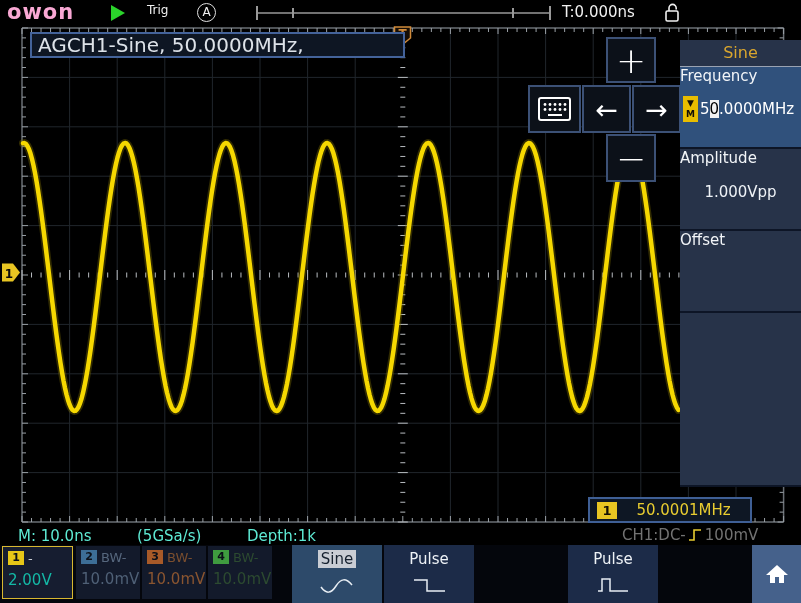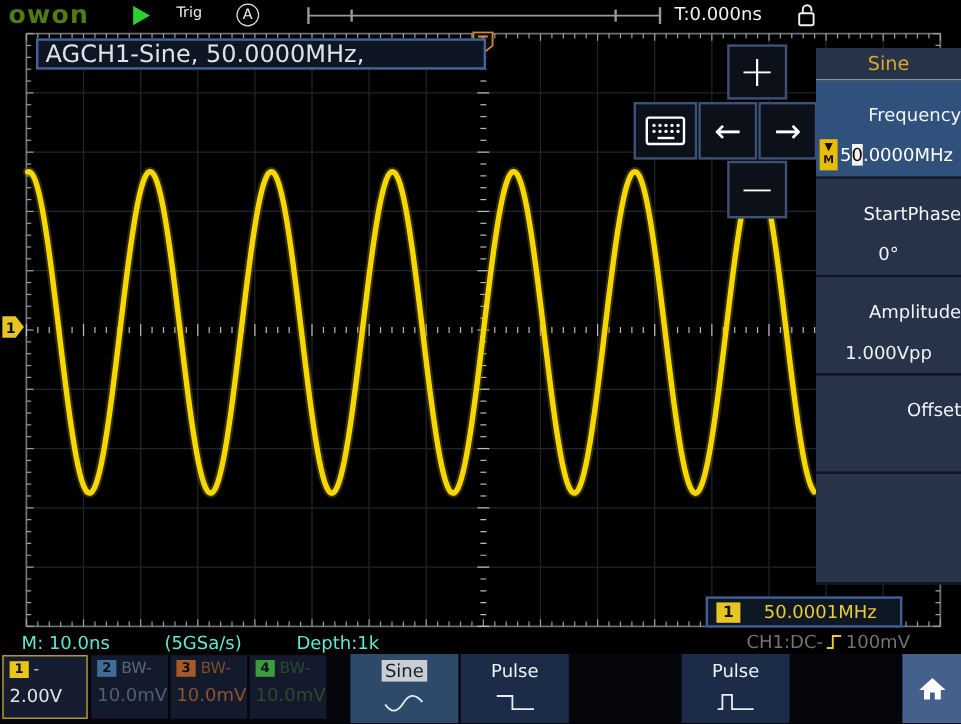--- a/index.html
+++ b/index.html
@@ -1,21 +1,21 @@
 <!DOCTYPE html>
 <html><head>
 <meta charset="utf-8">
 <style>
   html,body{margin:0;padding:0;background:#000;}
   #screen{position:relative;width:801px;height:603px;background:#000;overflow:hidden;
           font-family:"DejaVu Sans",sans-serif;color:#e8ecf0;}
   .abs{position:absolute;}
   
   #topbar{position:absolute;left:0;top:0;width:801px;height:26px;background:#000;}
-  #logo{position:absolute;left:7px;top:0px;font-size:21px;font-weight:bold;color:#4d7c0f;letter-spacing:1px;}
+  #logo{position:absolute;left:7px;top:0px;font-size:21px;font-weight:bold;color:#f9a8d4;letter-spacing:1px;}
   #play-icon{position:absolute;left:111px;top:5px;width:0;height:0;
              border-left:14px solid #2bd42b;border-top:8px solid transparent;border-bottom:8px solid transparent;}
   #trig-label{position:absolute;left:147px;top:3px;font-size:12px;color:#f0f0f0;}
   #auto-icon{position:absolute;left:197px;top:3px;width:17px;height:17px;border:1.5px solid #e0e0e0;
              border-radius:50%;text-align:center;line-height:17px;font-size:12px;color:#f0f0f0;}
   #trig-time{position:absolute;left:562px;top:3px;font-size:15px;color:#f0f0f0;}
   
   #ag-box{position:absolute;left:30px;top:32px;width:365px;height:22px;background:#0e1623;
           border:2px solid #44639a;font-size:20px;color:#dde2e8;line-height:22px;padding-left:6px;overflow:hidden;}
   
@@ -30,21 +30,21 @@
   #panel{position:absolute;left:680px;top:40px;width:121px;height:447px;background:#273349;
          display:flex;flex-direction:column;box-sizing:border-box;}
   #panel-title{height:26px;line-height:26px;text-align:center;color:#d9a62e;font-size:16px;
                border-bottom:1px solid #9aa3b2;}
   .psec{border-bottom:2px solid #0d1526;box-sizing:border-box;}
   #sec-frequency{height:82px;background:#30517c;}
   #sec-startphase{height:82px;}
   #sec-amplitude{height:82px;}
   #sec-offset{height:82px;}
   #sec-empty{flex:1;}
-  .plabel{padding-top:20px;text-align:right;font-size:15px;color:#f2f5f8;}
+  .plabel{padding-top:0;text-align:left;font-size:15px;color:#f2f5f8;}
   .pvalue{margin-top:16px;text-align:center;font-size:15px;color:#eef2f6;}
   #freq-value-row{margin-top:11px;margin-left:3px;display:flex;align-items:center;font-size:15px;color:#ffffff;}
   #m-icon{width:15px;height:26px;background:#e8bd00;color:#141005;display:flex;flex-direction:column;
           align-items:center;justify-content:center;font-size:9px;font-weight:bold;line-height:11px;margin-right:2px;}
   #freq-cursor{background:#f2f2f2;color:#000;}
   
   #freq-readout{position:absolute;left:588px;top:497px;width:160px;height:22px;background:#0e1724;
                 border:2px solid #3f5f95;display:flex;align-items:center;}
   #freq-badge{margin-left:7px;width:20px;height:17px;background:#e8c522;color:#141005;font-size:13px;
               font-weight:bold;text-align:center;line-height:17px;}
@@ -62,21 +62,21 @@
   #ch4{left:208px;width:64px;}
   .chrow1{display:flex;align-items:center;gap:4px;height:16px;}
   .chbadge{width:16px;height:14px;font-size:11px;font-weight:bold;text-align:center;line-height:14px;color:#0c1018;}
   #ch1 .chbadge{background:#e6c617;}
   #ch2 .chbadge{background:#3d6e96;}
   #ch3 .chbadge{background:#a85a28;}
   #ch4 .chbadge{background:#3f9b3f;}
   .chsuffix{font-size:13px;color:#c8cdd3;}
   #ch2 .chsuffix{color:#56677d;} #ch3 .chsuffix{color:#7a4e2e;} #ch4 .chsuffix{color:#2c4a30;}
   .chval{margin-top:5px;font-size:15px;}
-  #ch1 .chval{color:#e5e5e5;} #ch2 .chval{color:#4f6076;} #ch3 .chval{color:#8a5530;} #ch4 .chval{color:#2c4a30;}
+  #ch1 .chval{color:#14b8a6;} #ch2 .chval{color:#4f6076;} #ch3 .chval{color:#8a5530;} #ch4 .chval{color:#2c4a30;}
   .wtab{position:absolute;top:0;width:90px;height:58px;background:#1c2b48;text-align:center;}
   .wtab.selected{background:#2d4a6a;}
   .wtab .tlabel{display:inline-block;margin-top:5px;font-size:15px;color:#eef2f6;}
   .wtab.selected .tlabel{background:#c9cdd4;color:#15202e;padding:0 3px;}
   .wtab svg{display:block;margin:6px auto 0;}
   #home-btn{position:absolute;left:752px;top:0;width:49px;height:58px;background:#45618b;
             display:flex;align-items:center;justify-content:center;}
   svg{overflow:visible;}
 </style>
 </head>
@@ -567,24 +567,20 @@
       <div id="freq-value-row">
         <span id="m-icon">
           <span style="display: block;">▼</span>
             <span style="display: block;">M</span>
         </span>
         <span>5</span>
           <span id="freq-cursor">0</span>
           <span>.0000MHz</span>
       </div>
     </div>
-    <div id="sec-startphase" class="psec">
-      <div class="plabel">StartPhase</div>
-      <div class="pvalue">0°</div>
-    </div>
     <div id="sec-amplitude" class="psec">
       <div class="plabel">Amplitude</div>
       <div class="pvalue">1.000Vpp</div>
     </div>
     <div id="sec-offset" class="psec">
       <div class="plabel">Offset</div>
     </div>
     <div id="sec-empty" class="psec"></div>
   </div>
 

